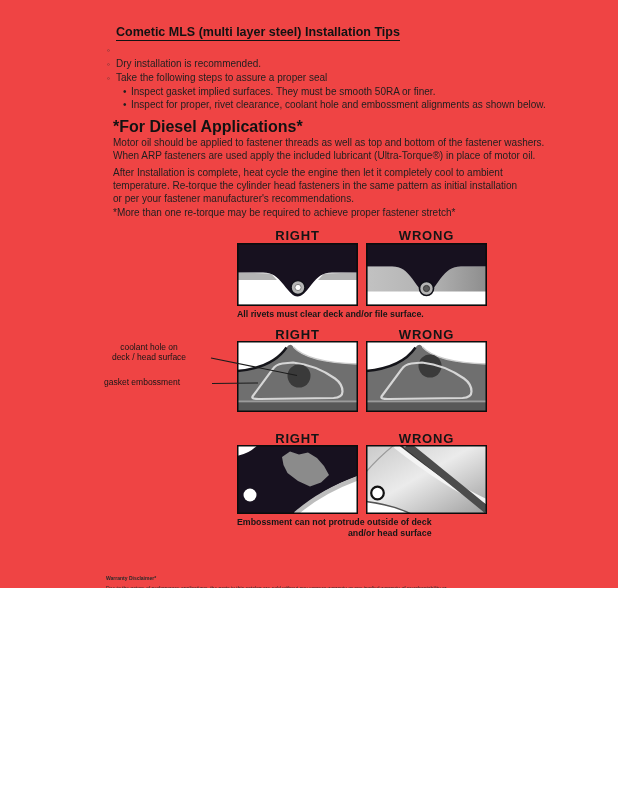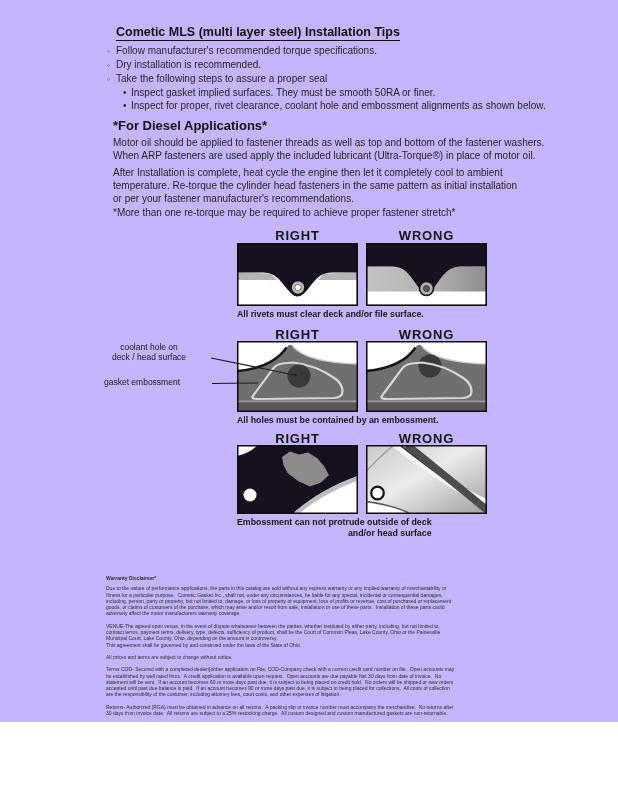--- a/index.html
+++ b/index.html
@@ -1,26 +1,26 @@
 <!DOCTYPE html>
 <html><head>
 <meta charset="utf-8">
 <style>
   html,body{margin:0;padding:0;background:#ffffff;}
-  .page{position:relative;width:618px;height:722px;background:#c4b5fd;overflow:hidden;
+  .page{position:relative;width:618px;height:588px;background:#ef4444;overflow:hidden;
         font-family:"Liberation Sans","DejaVu Sans",sans-serif;color:#1c1c1c;}
   .abs{position:absolute;}
   .title{left:116px;top:25px;font-size:12.5px;font-weight:bold;color:#121212;
          border-bottom:1.6px solid #121212;padding-bottom:1px;white-space:nowrap;}
   .bullets{left:107px;top:44px;width:460px;font-size:10px;line-height:13px;color:#1f1f1f;}
   .b{display:flex;align-items:baseline;white-space:nowrap;}
   .b .g1{width:9px;font-size:8px;color:#333;}
   .b.l2{margin-left:16px;}
   .b .g2{width:8px;font-size:10px;}
-  .dheading{left:113px;top:118px;font-size:13px;font-weight:bold;color:#121212;}
+  .dheading{left:113px;top:118px;font-size:16px;font-weight:bold;color:#121212;}
   .para{left:113px;font-size:10px;line-height:13.2px;white-space:pre-line;color:#1f1f1f;width:460px;}
   .p1{top:136px;} .p2{top:166px;} .p3{top:206px;}
   .dlabel{width:121px;text-align:center;font-size:13px;font-weight:bold;letter-spacing:.8px;color:#151515;}
   .panel{width:121px;display:block;}
   .cap{font-size:8.8px;font-weight:bold;color:#161616;white-space:pre-line;line-height:10.5px;}
   .ann{width:122px;text-align:center;font-size:8.5px;line-height:9.6px;white-space:pre-line;color:#161616;}
   .legal{left:106px;top:575px;width:428px;font-size:5px;line-height:6.3px;color:#2a2a2a;}
   .legal .lh{font-weight:bold;margin:0 0 4px 0;white-space:pre-wrap;}
   .legal p{margin:0 0 6px 0;white-space:pre-wrap;}
   .legal p.tight{margin-bottom:4.5px;}
@@ -31,21 +31,20 @@
 </head>
 <body>
 
 <div class="page">
 
   <div class="abs title">Cometic MLS (multi layer steel) Installation Tips</div>
 
   <div class="abs bullets">
     <div class="b l1">
         <span class="g1">◦</span>
-        <span>Follow manufacturer's recommended torque specifications.</span>
       </div>
     <div class="b l1">
         <span class="g1">◦</span>
         <span>Dry installation is recommended.</span>
       </div>
     <div class="b l1">
         <span class="g1">◦</span>
         <span>Take the following steps to assure a proper seal</span>
       </div>
     <div class="b l2">
@@ -126,21 +125,20 @@
     <circle cx="64" cy="25" r="11.5" fill="#3a3a3a"></circle>
     <path d="M15.5,55.5 L35.5,28.5 Q38.5,23.5 45.5,22.5 L56,21.5 Q79,24 98,37.5 Q105.5,43 105.5,50.5 Q105.5,56.5 96.5,57 L23,58 Q14,58.2 15.5,55.5 Z" fill="none" stroke="#d6d6d6" stroke-width="2.2"></path>
     <rect x="0.75" y="0.75" width="119.5" height="69.5" fill="none" stroke="#0c0c0c" stroke-width="1.5"></rect>
   </svg>
 
   <svg class="abs" style="left:205px;top:350px;z-index:5;" width="100" height="40" viewBox="0 0 100 40">
     <line x1="6" y1="8" x2="92" y2="25.5" stroke="#1c1c1c" stroke-width="1.1"></line>
     <line x1="7" y1="33.5" x2="53" y2="33" stroke="#1c1c1c" stroke-width="1.1"></line>
   </svg>
 
-  <div class="abs cap" style="left:237px;top:415px;">All holes must be contained by an embossment.</div>
 
   <div class="abs dlabel" style="left:237px;top:431px;">RIGHT</div>
   <div class="abs dlabel" style="left:366px;top:431px;">WRONG</div>
 
   <svg class="abs panel" style="left:237px;top:445px;" width="121" height="69" viewBox="0 0 121 69">
     <rect width="121" height="69" fill="#ffffff"></rect>
     <path d="M0,11 Q13,8.5 20.5,0 H121 V31 Q83,44.5 57,69 H0 Z" fill="#17111f"></path>
     <path d="M121,33 Q83,47 58.5,69" fill="none" stroke="#bdbdbd" stroke-width="4.5"></path>
     <polygon points="45,12 53,6.5 62,9.5 71,7.5 80,13 87,21 92,30 84,37.5 73,41.5 61,36 50.5,28 46.5,20" fill="#8b8b8b"></polygon>
     <circle cx="13" cy="50" r="6.5" fill="#ffffff"></circle>

